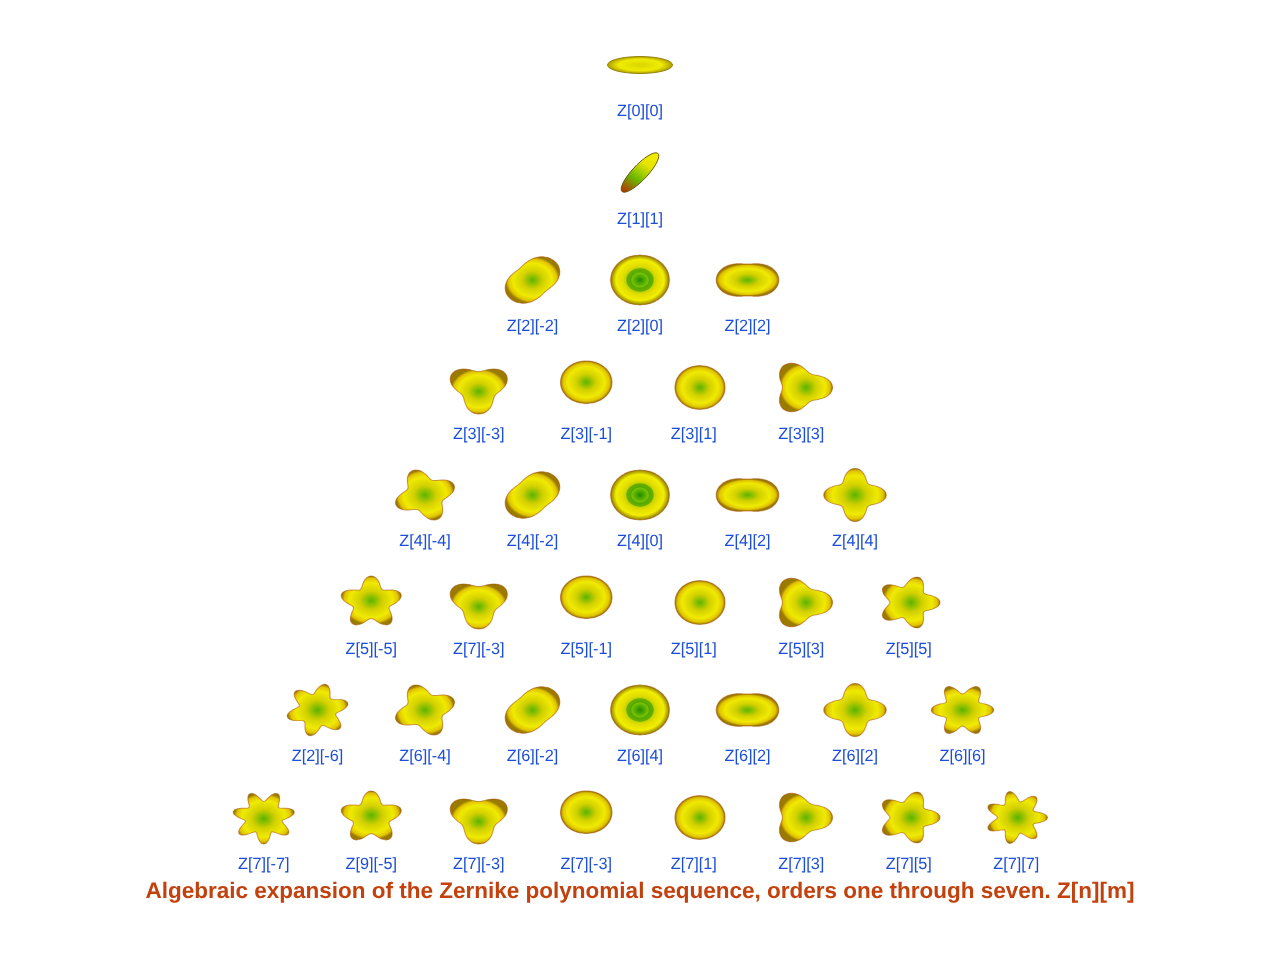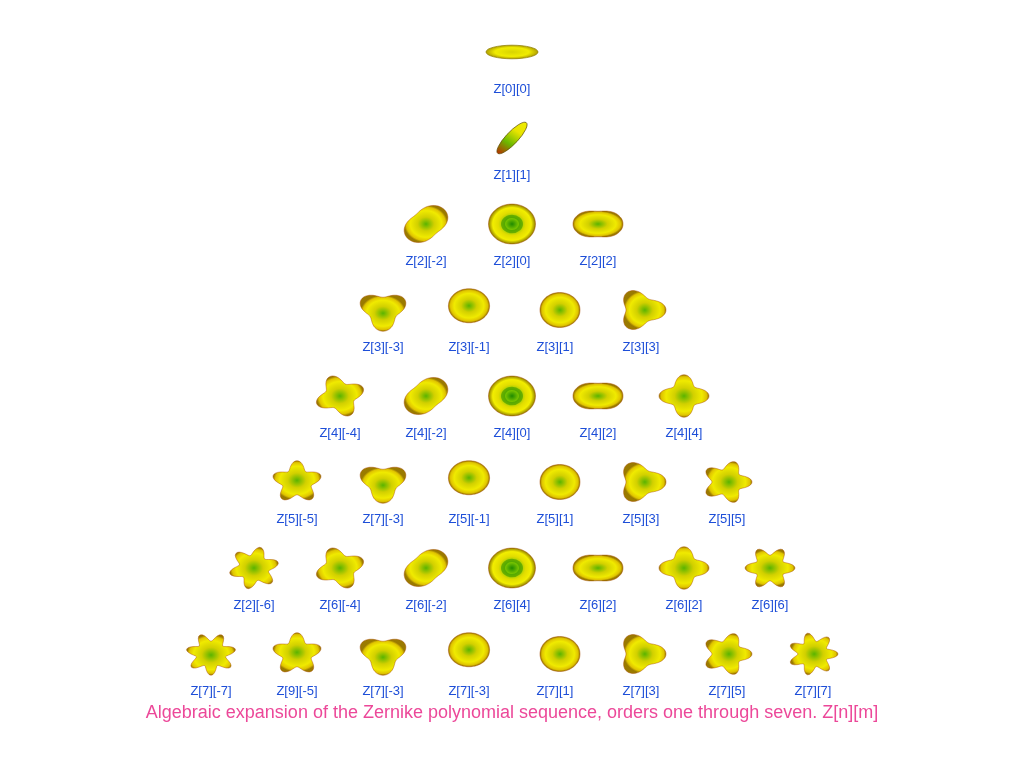--- a/index.html
+++ b/index.html
@@ -3,21 +3,21 @@
 <meta charset="utf-8">
 <style>
   html,body{margin:0;padding:0;}
   body{background:#ffffff;font-family:"Liberation Sans", sans-serif;}
   #figure{position:relative;width:1024px;height:768px;background:#ffffff;overflow:hidden;}
   #pyramid{position:absolute;top:10px;left:0;width:1024px;display:flex;flex-direction:column;align-items:center;}
   .row{display:flex;justify-content:center;height:86px;}
   .cell{width:86px;display:flex;flex-direction:column;align-items:center;justify-content:flex-end;}
   .blob{display:block;}
   .zlabel{font-size:13px;color:#1d4ed8;margin-top:0;white-space:nowrap;line-height:1.1;}
-  #caption{position:absolute;left:0;right:0;top:702px;text-align:center;font-size:18px;color:#ec4899;}
+  #caption{position:absolute;left:0;right:0;top:702px;text-align:center;font-size:18px;color:#c2410c;font-weight:bold;}
 </style>
 </head>
 <body>
 
 <div id="figure">
   <div id="pyramid">
       <div class="row">
         <div class="cell">
           <svg class="blob" width="72" height="58" viewBox="0 0 72 58">
             <defs>

